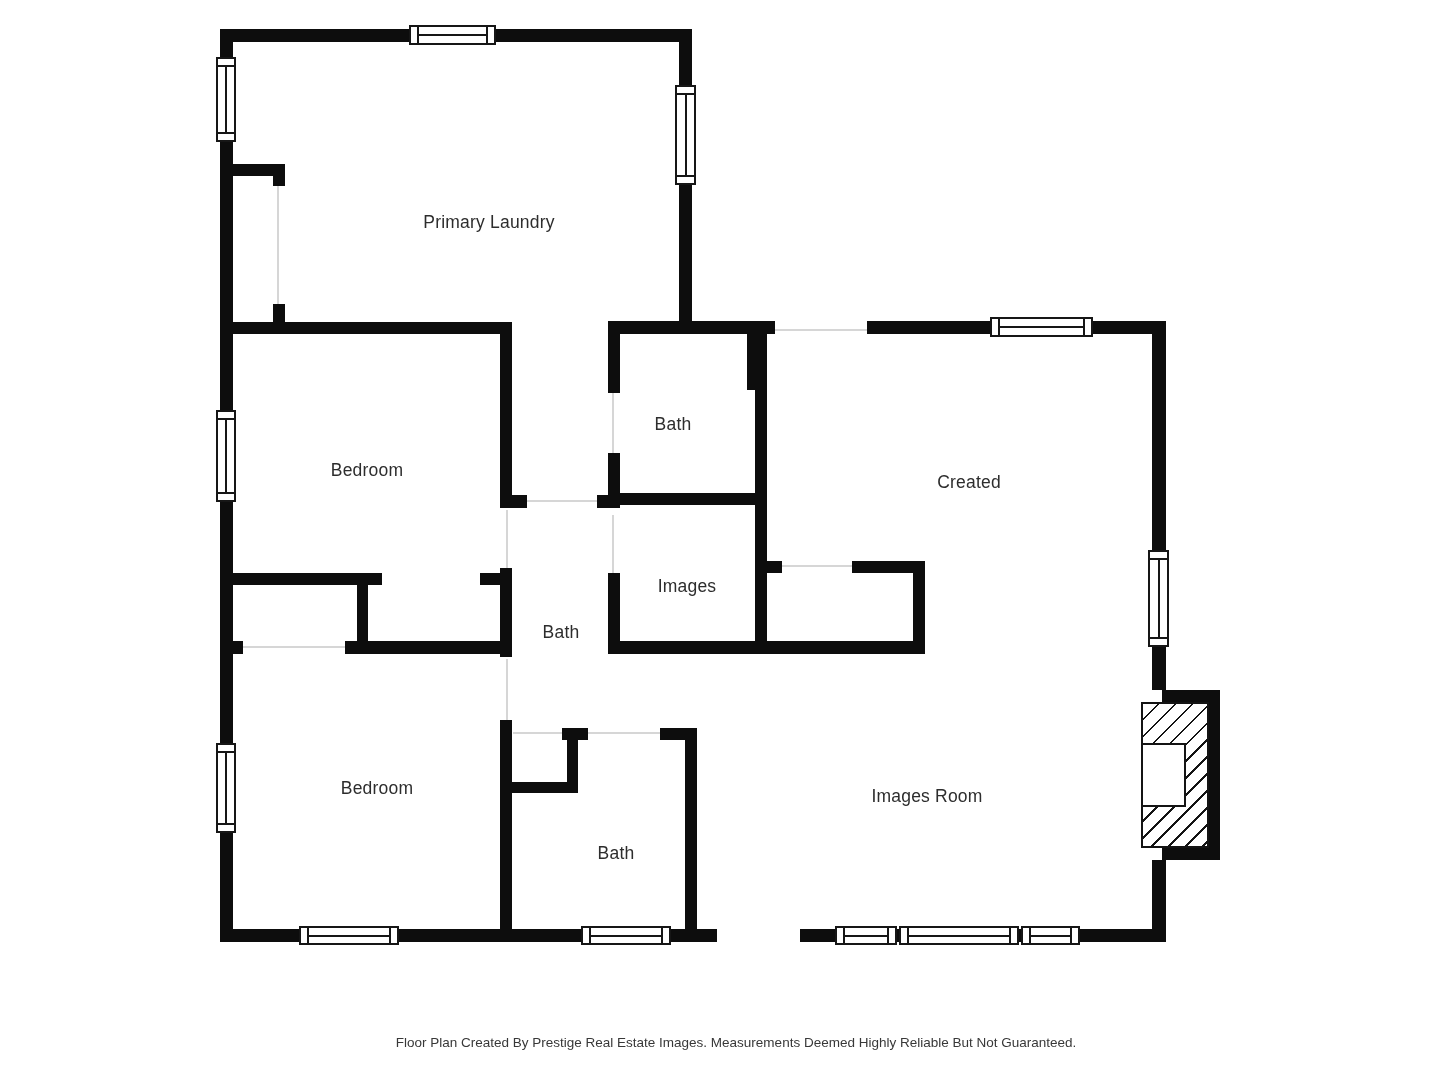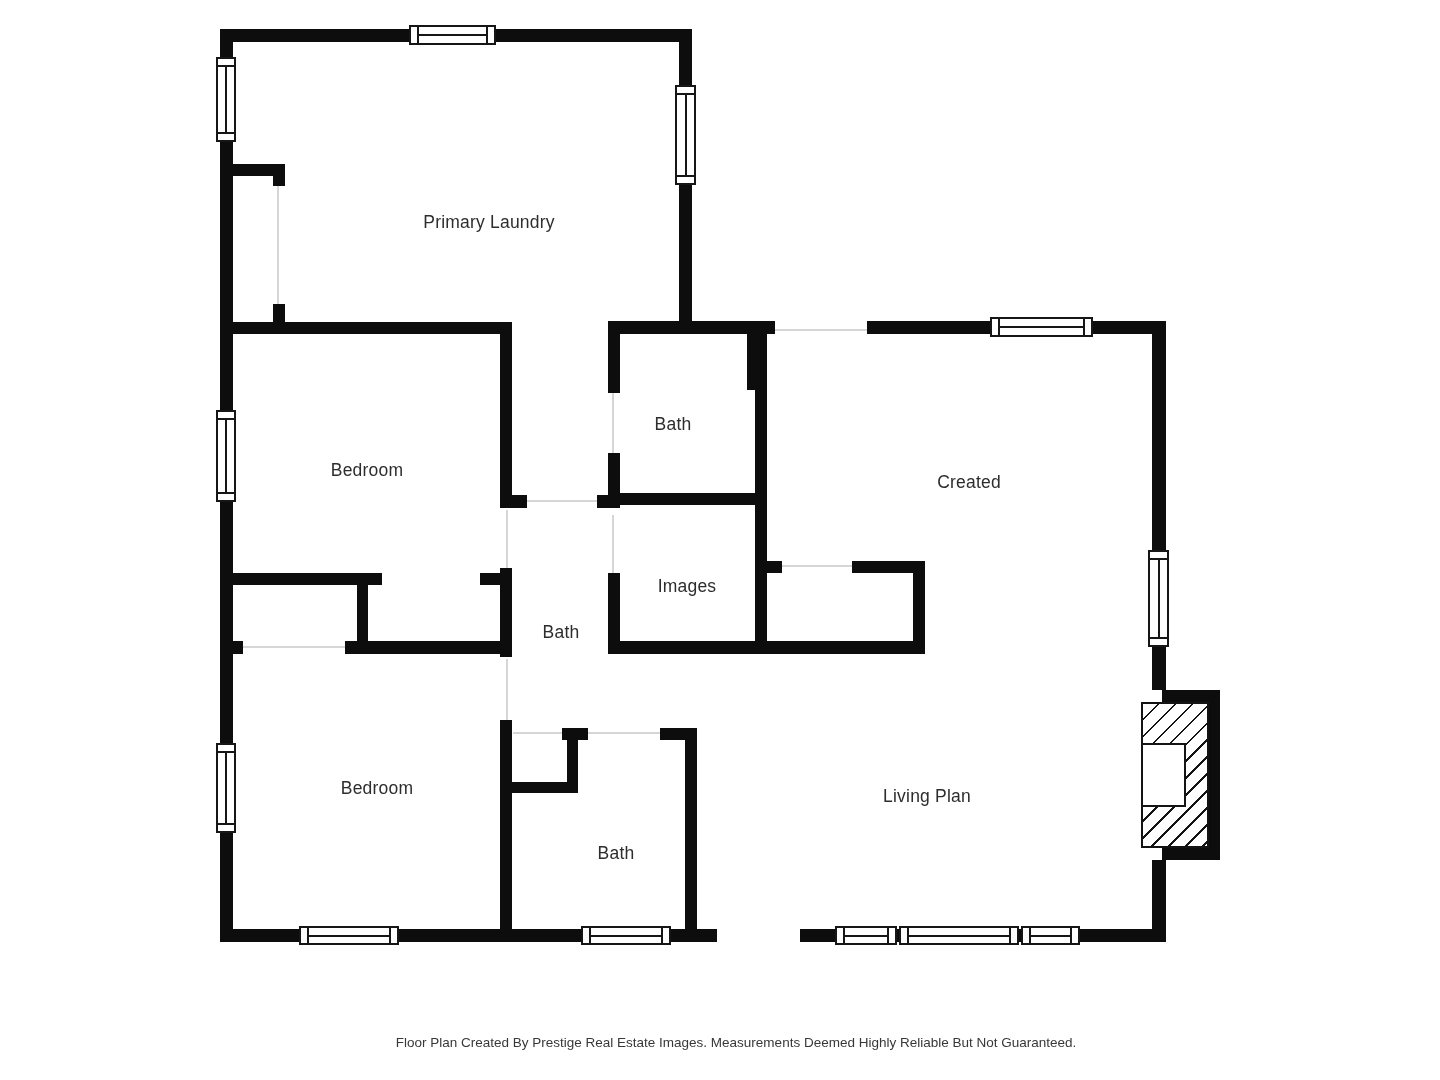--- a/index.html
+++ b/index.html
@@ -123,17 +123,17 @@
   <div class="fp-firebox" style="left:1141px;top:743px;width:45px;height:64px"></div>
 
   <div class="room-label" style="left:489px;top:222px">Primary Laundry</div>
   <div class="room-label" style="left:367px;top:470px">Bedroom</div>
   <div class="room-label" style="left:673px;top:424px">Bath</div>
   <div class="room-label" style="left:969px;top:482px">Created</div>
   <div class="room-label" style="left:687px;top:586px">Images</div>
   <div class="room-label" style="left:561px;top:632px">Bath</div>
   <div class="room-label" style="left:377px;top:788px">Bedroom</div>
   <div class="room-label" style="left:616px;top:853px">Bath</div>
-  <div class="room-label" style="left:927px;top:796px">Living Plan</div>
+  <div class="room-label" style="left:927px;top:796px">Images Room</div>
 
   <div class="caption">Floor Plan Created By Prestige Real Estate Images. Measurements Deemed Highly Reliable But Not Guaranteed.</div>
 
 </div>
 
 </body></html>

